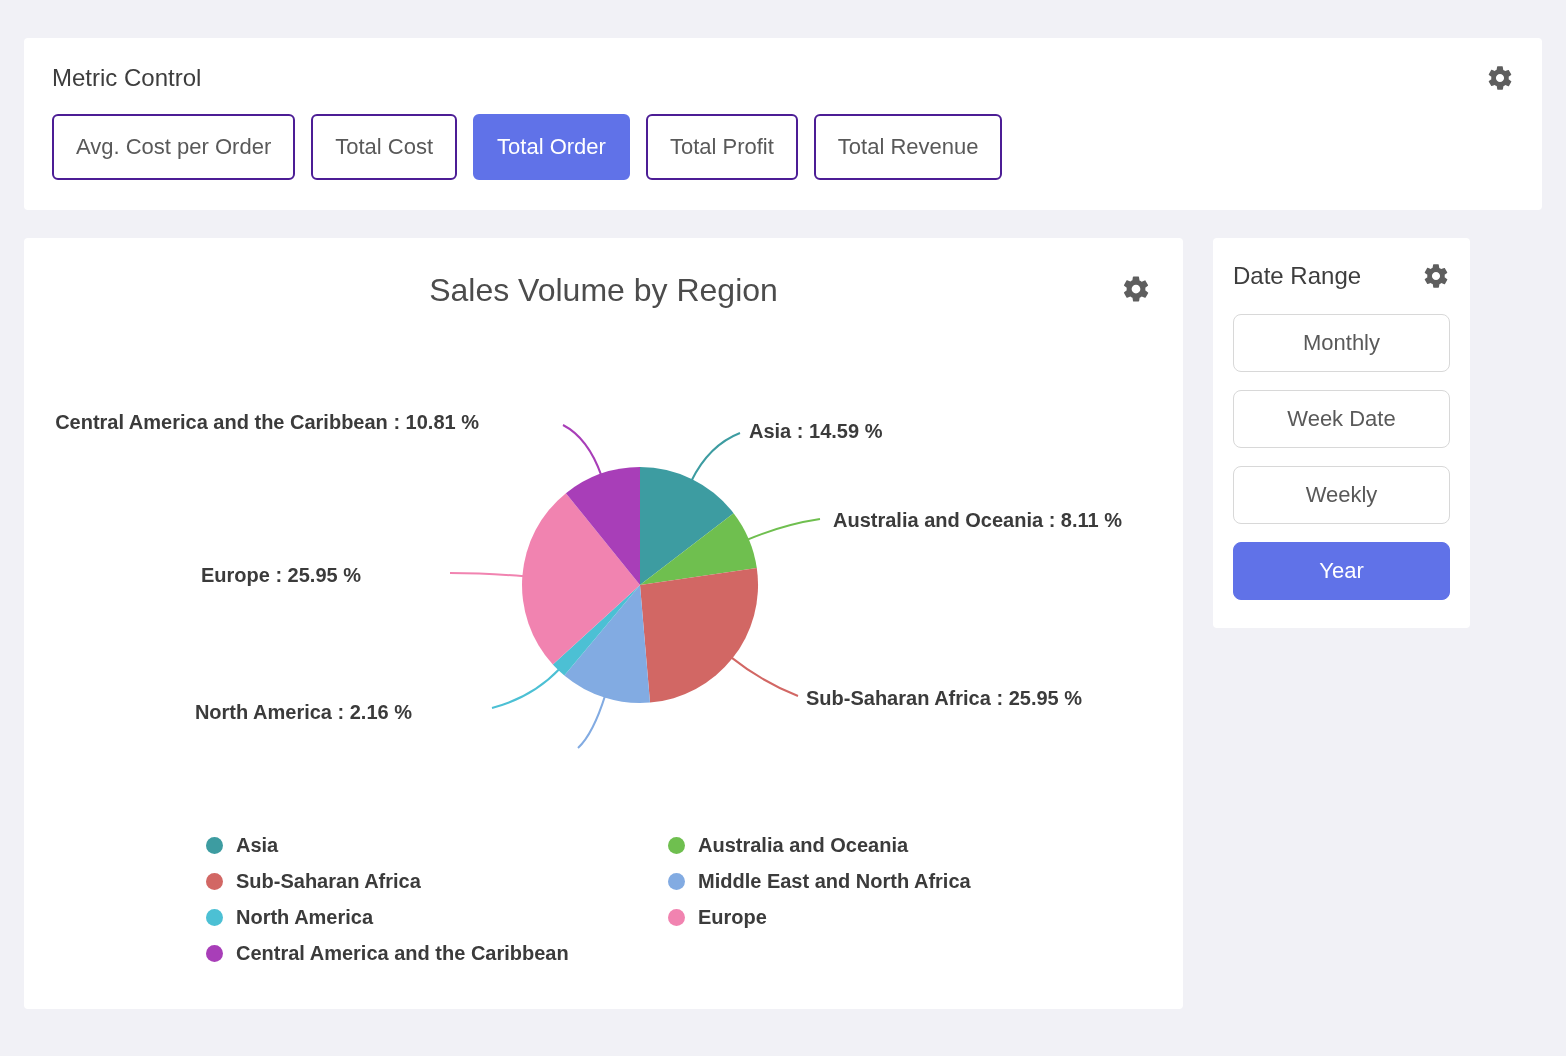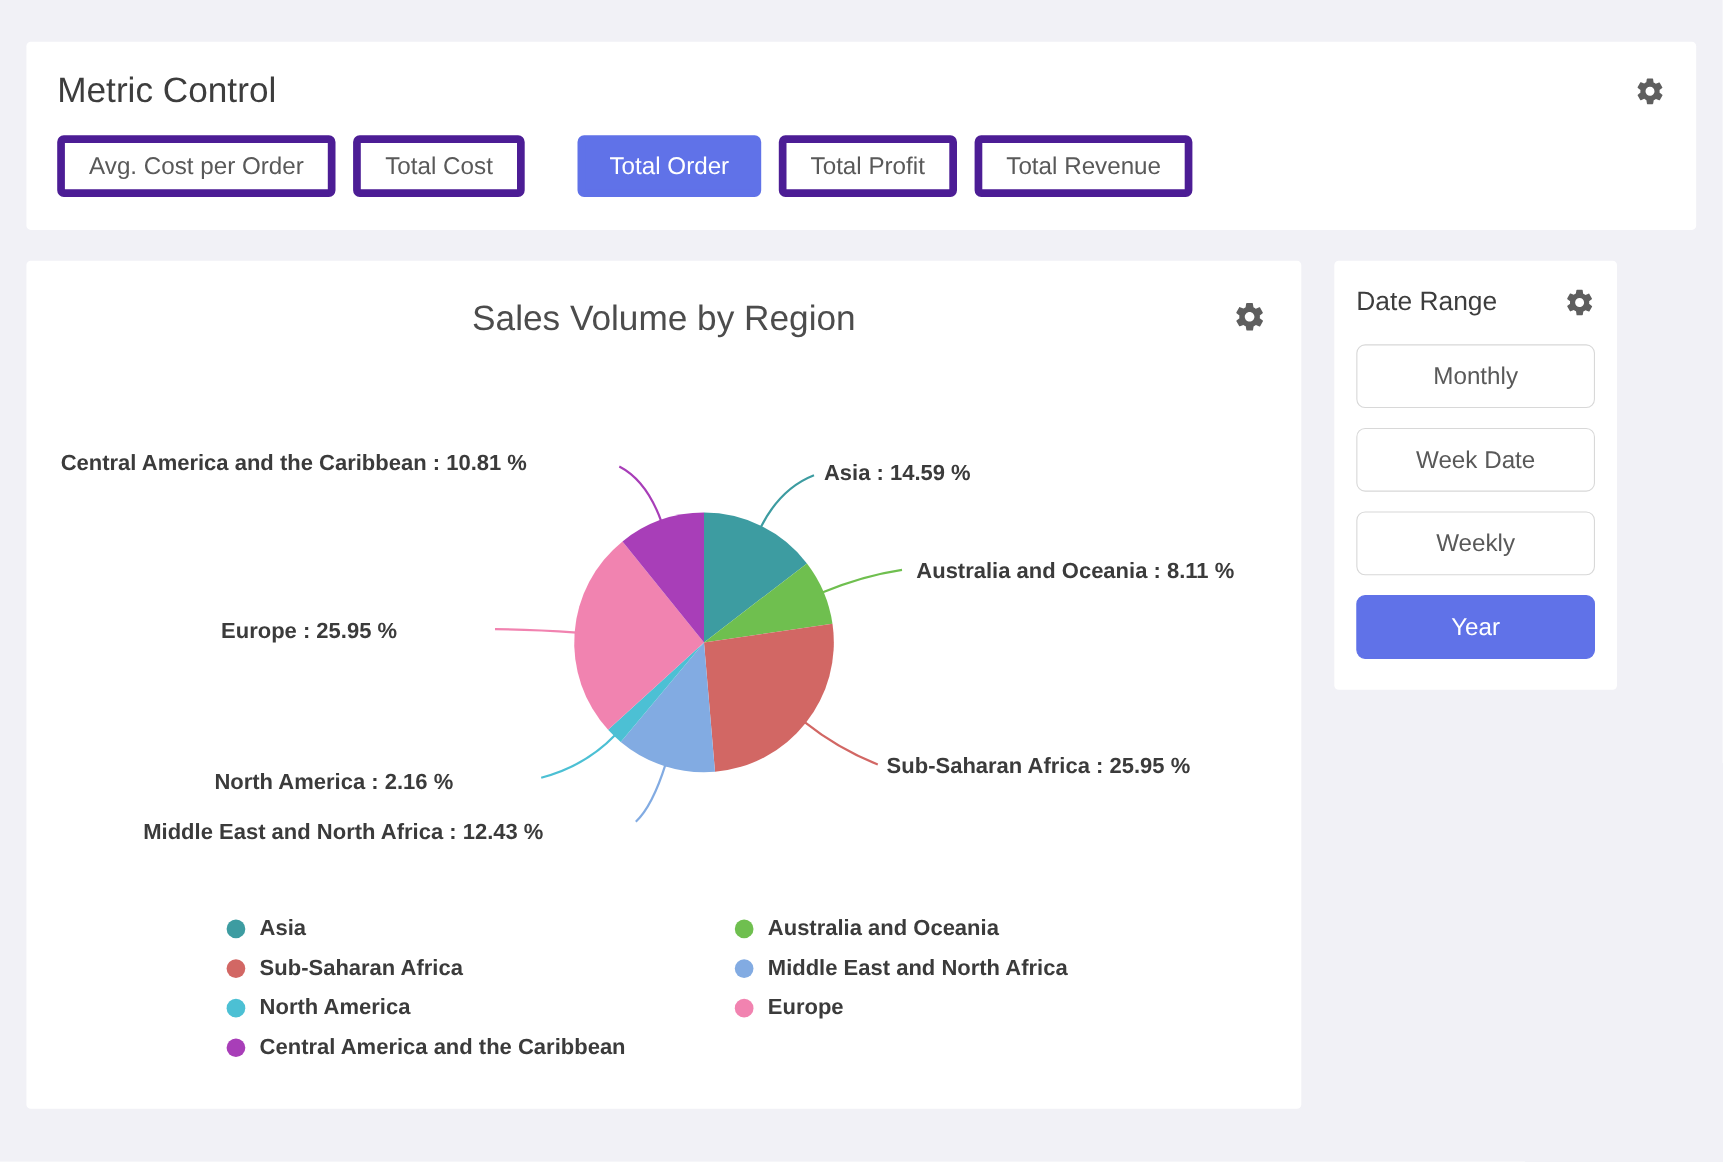--- a/index.html
+++ b/index.html
@@ -9,28 +9,28 @@
     font-family:"Liberation Sans", sans-serif;
     padding:38px 24px 30px;
     height:1056px;
     overflow:hidden;
   }
   .card { background:#ffffff; border-radius:4px; }
 
   
   .metric-card { padding:26px 28px 30px; }
   .card-head { display:flex; justify-content:space-between; align-items:center; }
-  .card-head h2 { font-size:32px; font-weight:400; color:#3d3d3d; }
+  .card-head h2 { font-size:24px; font-weight:400; color:#3d3d3d; }
   .btn-row { display:flex; gap:16px; margin-top:22px; }
   .pill-btn {
     font-family:inherit; font-size:22px; color:#595959;
-    background:#fff; border:7px solid #4c1d95; border-radius:6px;
-    padding:0 22px; height:56px; cursor:pointer; white-space:nowrap;
+    background:#fff; border:2px solid #4c1d95; border-radius:6px;
+    padding:0 22px; height:66px; cursor:pointer; white-space:nowrap;
   }
-  .pill-btn.selected { background:#6072e8; border-color:#6072e8; color:#fff;margin-left:32px; }
+  .pill-btn.selected { background:#6072e8; border-color:#6072e8; color:#fff; }
 
   
   .main-row { display:flex; gap:30px; margin-top:28px; align-items:flex-start; }
 
   
   .chart-card { width:1159px; padding:24px; position:relative; }
   .chart-head { position:relative; margin-top:10px; height:44px; }
   .chart-head h1 { font-size:32px; font-weight:400; color:#4c4c4c; text-align:center; }
   .gear-wrap { line-height:0; cursor:pointer; }
   .chart-gear { position:absolute; right:8px; top:2px; }
@@ -110,21 +110,20 @@
             <path d="M592,265 L516.3,355.5 A118,118 0 0 1 504.8,344.5 Z" fill="#4cc0d4"></path>
             <path d="M511.7,348.8 Q484.1,377.6 444,388" fill="none" stroke="#4cc0d4" stroke-width="2"></path>
             <path d="M592,265 L504.8,344.5 A118,118 0 0 1 517.9,173.2 Z" fill="#f183b0"></path>
             <path d="M476.3,256.2 Q436.5,253.1 402,253" fill="none" stroke="#f183b0" stroke-width="2"></path>
             <path d="M592,265 L517.9,173.2 A118,118 0 0 1 592.0,147.0 Z" fill="#a83eb8"></path>
             <path d="M553.4,155.6 Q540.0,117.9 515,105" fill="none" stroke="#a83eb8" stroke-width="2"></path>
           </svg>
       <div class="pie-label" style="left: 701px; top: 98px;">Asia : 14.59 %</div>
           <div class="pie-label" style="left: 785px; top: 187px;">Australia and Oceania : 8.11 %</div>
           <div class="pie-label" style="left: 758px; top: 365px;">Sub-Saharan Africa : 25.95 %</div>
-          <div class="pie-label" style="right: 665px; top: 425px;">Middle East and North Africa : 12.43 %</div>
           <div class="pie-label" style="right: 747px; top: 379px;">North America : 2.16 %</div>
           <div class="pie-label" style="right: 798px; top: 242px;">Europe : 25.95 %</div>
           <div class="pie-label" style="right: 680px; top: 89px; text-align: right;">Central America and the Caribbean : 10.81 %</div>
         </div>
       <div class="legend" id="legend">
           <div class="legend-item">
             <span class="legend-dot" style="background: rgb(61, 156, 161);"></span>
             <span class="legend-label">Asia</span>
           </div>
           <div class="legend-item">

